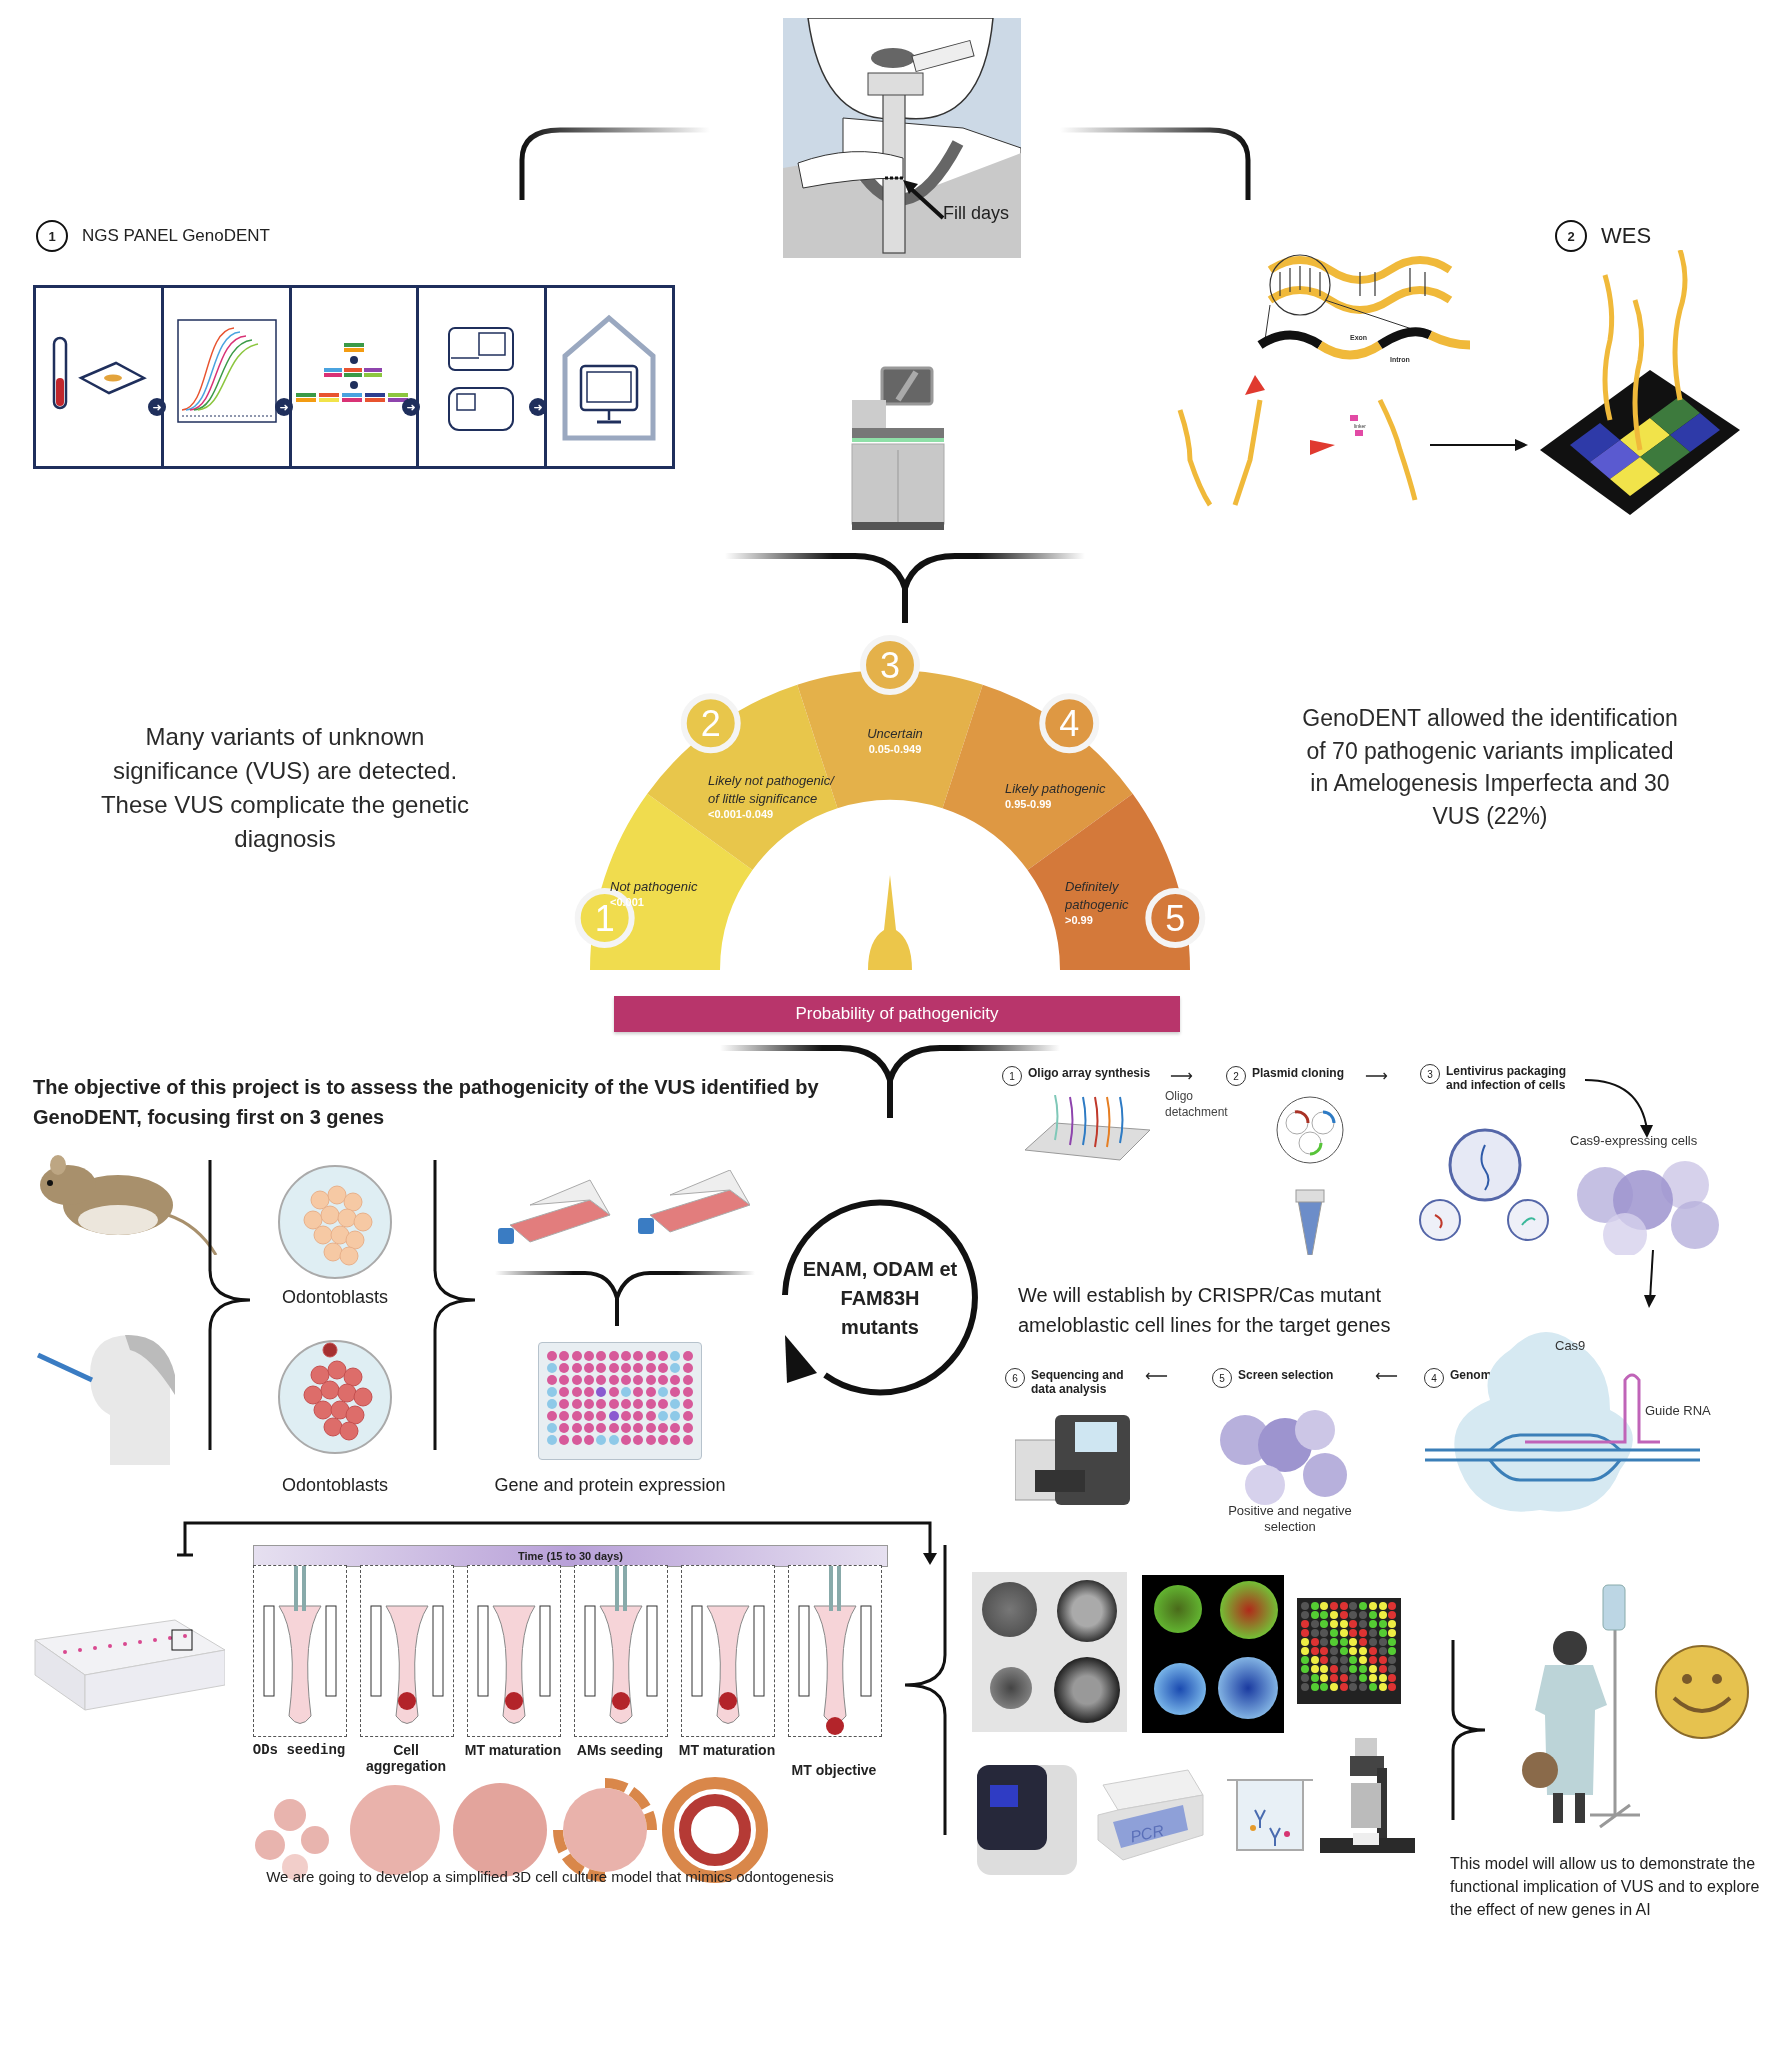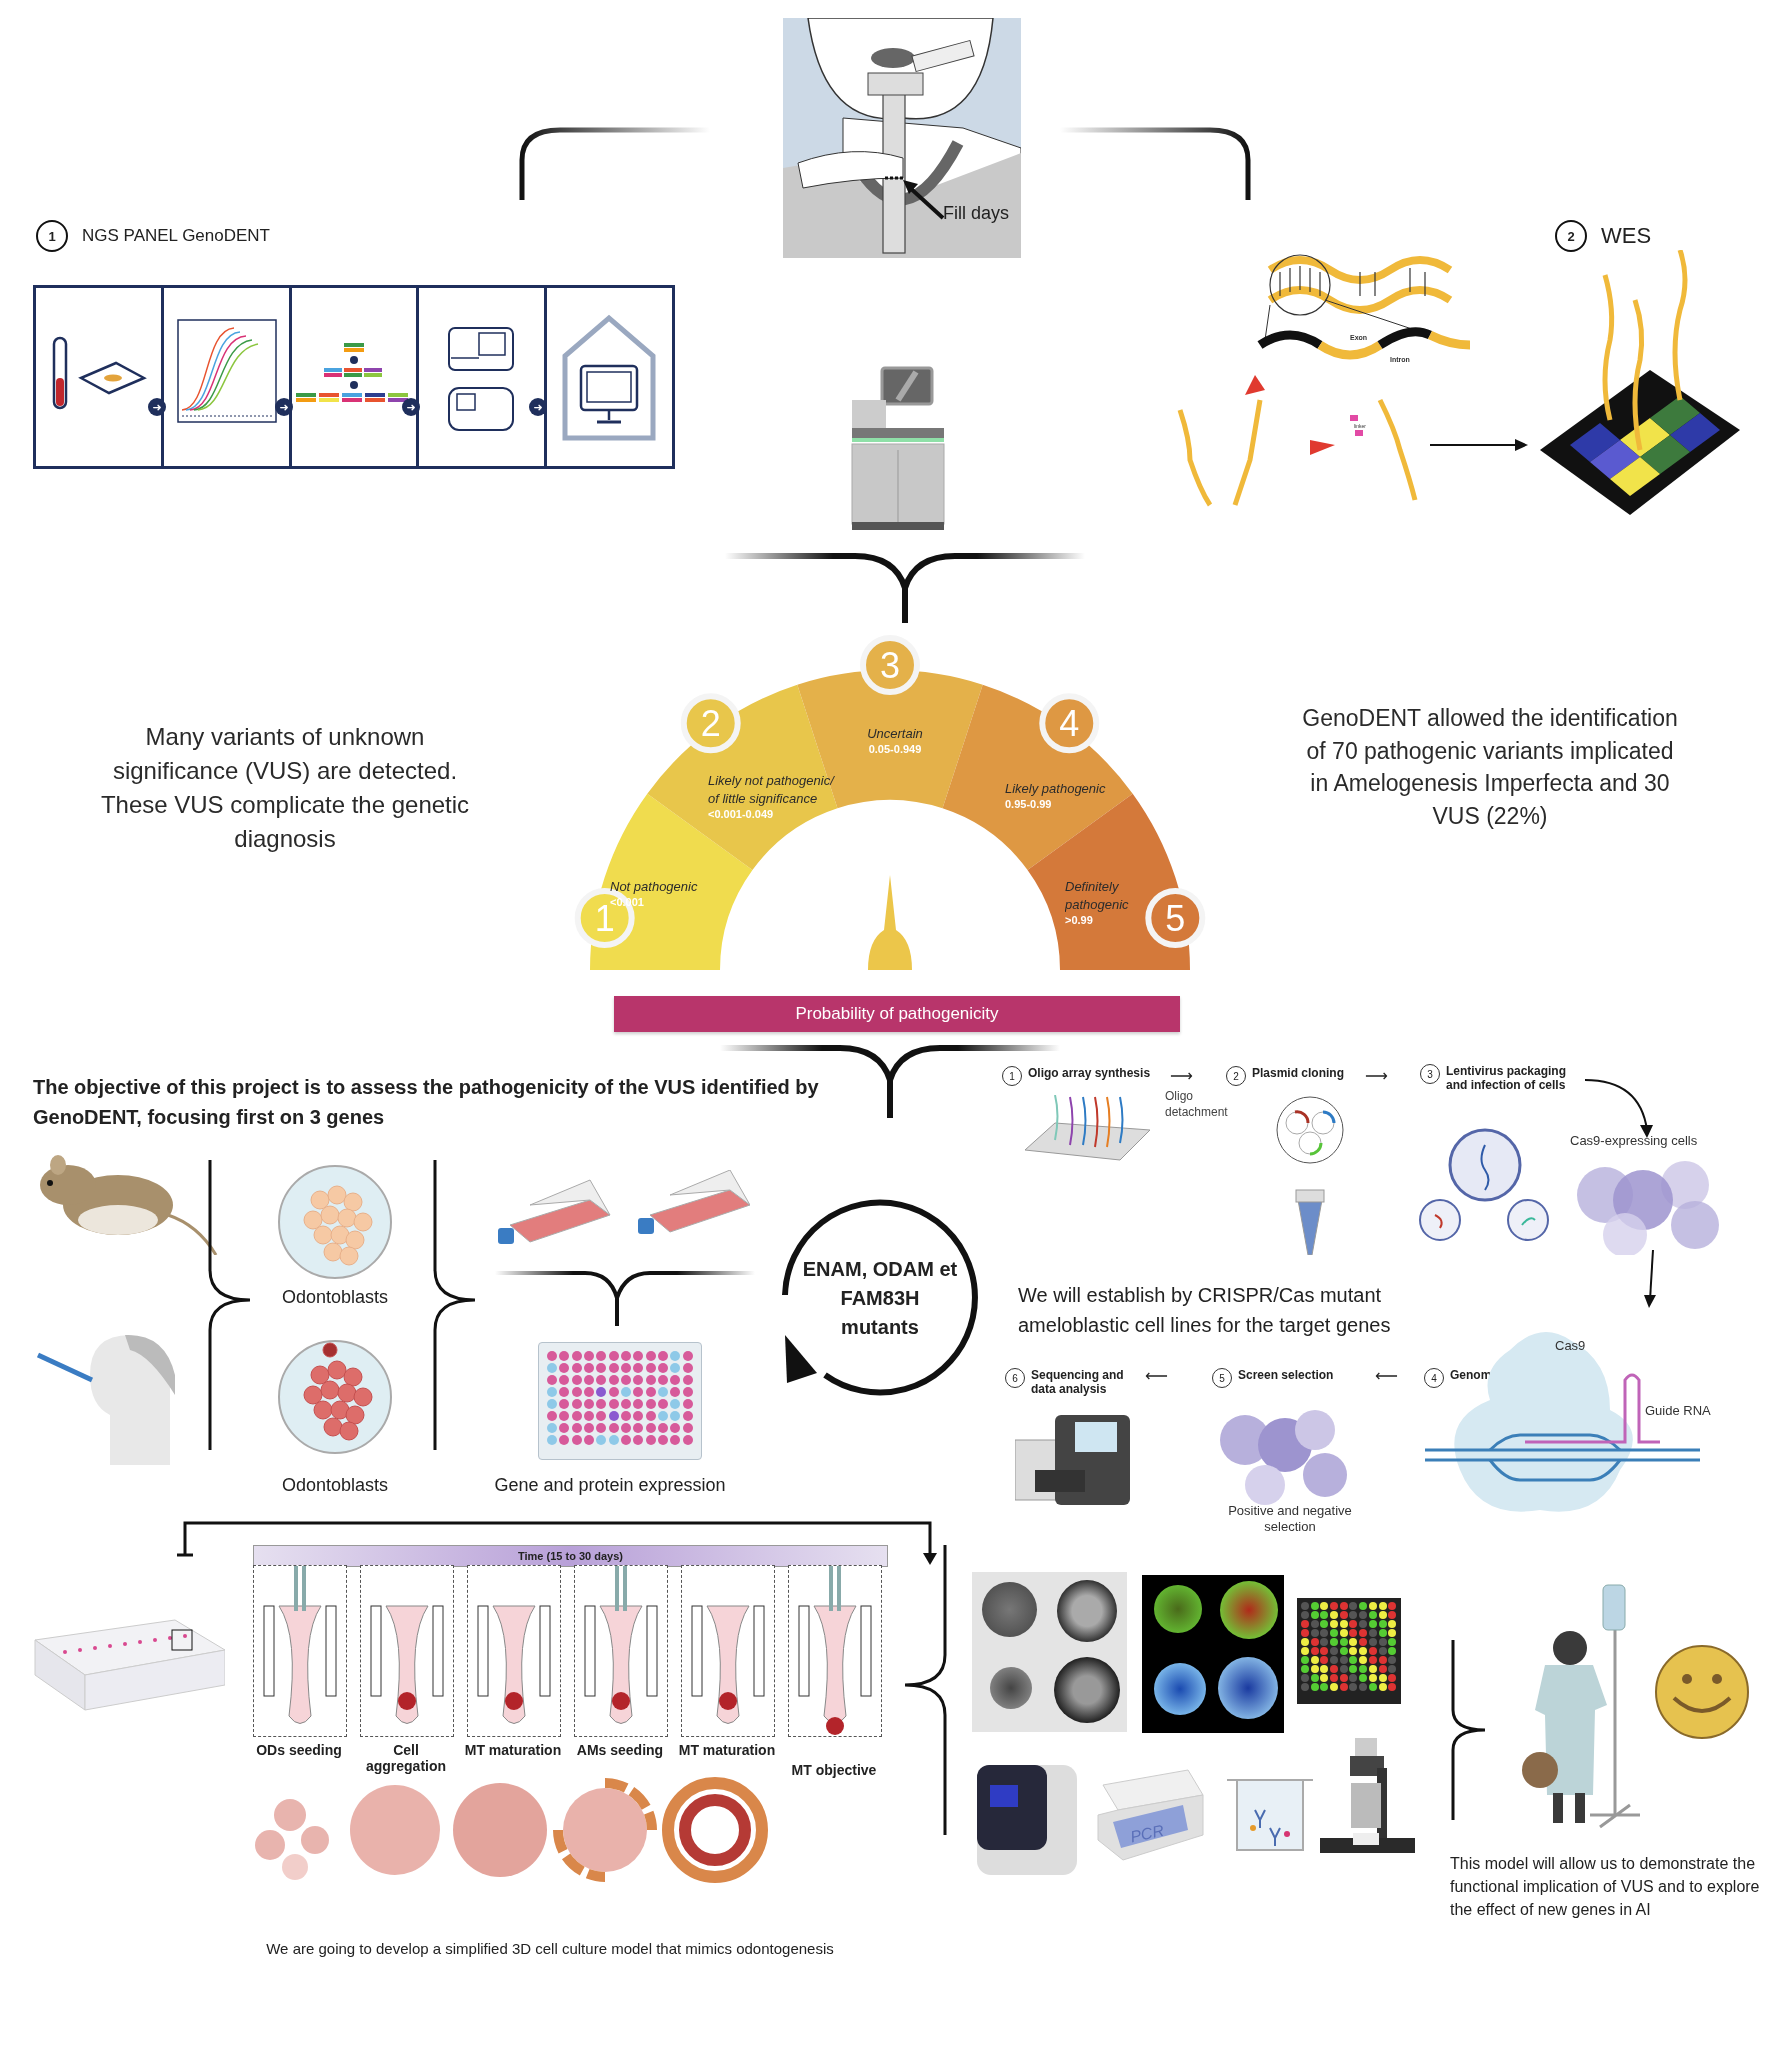--- a/index.html
+++ b/index.html
@@ -606,21 +606,21 @@
 
 <div id="stages">
     <div class="stage-box" style="left: 253px;"><svg width="92" height="170">
       <rect x="10" y="40" width="10" height="90" fill="#fff" stroke="#333"></rect>
       <rect x="72" y="40" width="10" height="90" fill="#fff" stroke="#333"></rect>
       <path d="M25,40 Q45,70 35,150 Q46,165 57,150 Q47,70 67,40 Z" fill="#f6d4d8" stroke="#888"></path>
       <rect x="40" y="0" width="4" height="45" fill="#8aa"></rect>
         <rect x="48" y="0" width="4" height="45" fill="#8aa"></rect>
       <circle cx="46" cy="135" r="0" fill="#b3242a"></circle>
     </svg></div>
-    <div class="abs stage-label" style="left: 245px; top: 1742px; width: 108px;">ODs seeding</div>
+    <div class="abs stage-label" style="left: 245px; top: 1742px; width: 108px; font-family: Liberation Mono, monospace;">ODs seeding</div>
     <div class="stage-box" style="left: 360px;"><svg width="92" height="170">
       <rect x="10" y="40" width="10" height="90" fill="#fff" stroke="#333"></rect>
       <rect x="72" y="40" width="10" height="90" fill="#fff" stroke="#333"></rect>
       <path d="M25,40 Q45,70 35,150 Q46,165 57,150 Q47,70 67,40 Z" fill="#f6d4d8" stroke="#888"></path>
 
       <circle cx="46" cy="135" r="9" fill="#b3242a"></circle>
     </svg></div>
     <div class="abs stage-label" style="left: 352px; top: 1742px; width: 108px;">Cell aggregation</div>
     <div class="stage-box" style="left: 467px;"><svg width="92" height="170">
       <rect x="10" y="40" width="10" height="90" fill="#fff" stroke="#333"></rect>
@@ -666,21 +666,21 @@
       <circle cx="50" cy="92" r="13" fill="#f0c6c1"></circle>
   </g>
   <circle cx="150" cy="55" r="45" fill="#e9b2ab"></circle>
   <circle cx="255" cy="55" r="47" fill="#e3a49c"></circle>
   <circle cx="360" cy="55" r="42" fill="#e9b2ab"></circle>
   <path d="M360,8 A47,47 0 0 1 407,55" fill="none" stroke="#d9874a" stroke-width="10" stroke-dasharray="22,6"></path>
   <path d="M313,55 A47,47 0 0 0 360,102" fill="none" stroke="#d9874a" stroke-width="10" stroke-dasharray="22,6"></path>
   <circle cx="470" cy="55" r="47" fill="none" stroke="#d9874a" stroke-width="12"></circle>
   <circle cx="470" cy="55" r="30" fill="none" stroke="#b53a35" stroke-width="12"></circle>
 </svg>
-<div class="abs ctext" style="left:230px;top:1940px;width:640px;font-size:15px;text-align:center;">We are going to develop a simplified 3D cell culture model that mimics odontogenesis</div>
+<div class="abs ctext" style="left:230px;top:1868px;width:640px;font-size:15px;text-align:center;">We are going to develop a simplified 3D cell culture model that mimics odontogenesis</div>
 
 <svg class="abs" style="left:900px;top:1545px;" width="60" height="290">
   <path d="M45,0 L45,110 Q45,140 5,140 Q45,140 45,170 L45,290" fill="none" stroke="#111" stroke-width="3"></path>
 </svg>
 
 <div class="abs" style="left:972px;top:1572px;width:155px;height:160px;background:#e4e4e4;">
   <div class="abs" style="left:10px;top:10px;width:55px;height:55px;border-radius:50%;background:radial-gradient(#777,#444);"></div>
   <div class="abs" style="left:85px;top:8px;width:60px;height:62px;border-radius:50%;background:radial-gradient(#aaa 35%,#333 70%);"></div>
   <div class="abs" style="left:18px;top:95px;width:42px;height:42px;border-radius:50%;background:radial-gradient(#444,#999);"></div>
   <div class="abs" style="left:82px;top:85px;width:66px;height:66px;border-radius:50%;background:radial-gradient(#999 30%,#222 70%);"></div>

